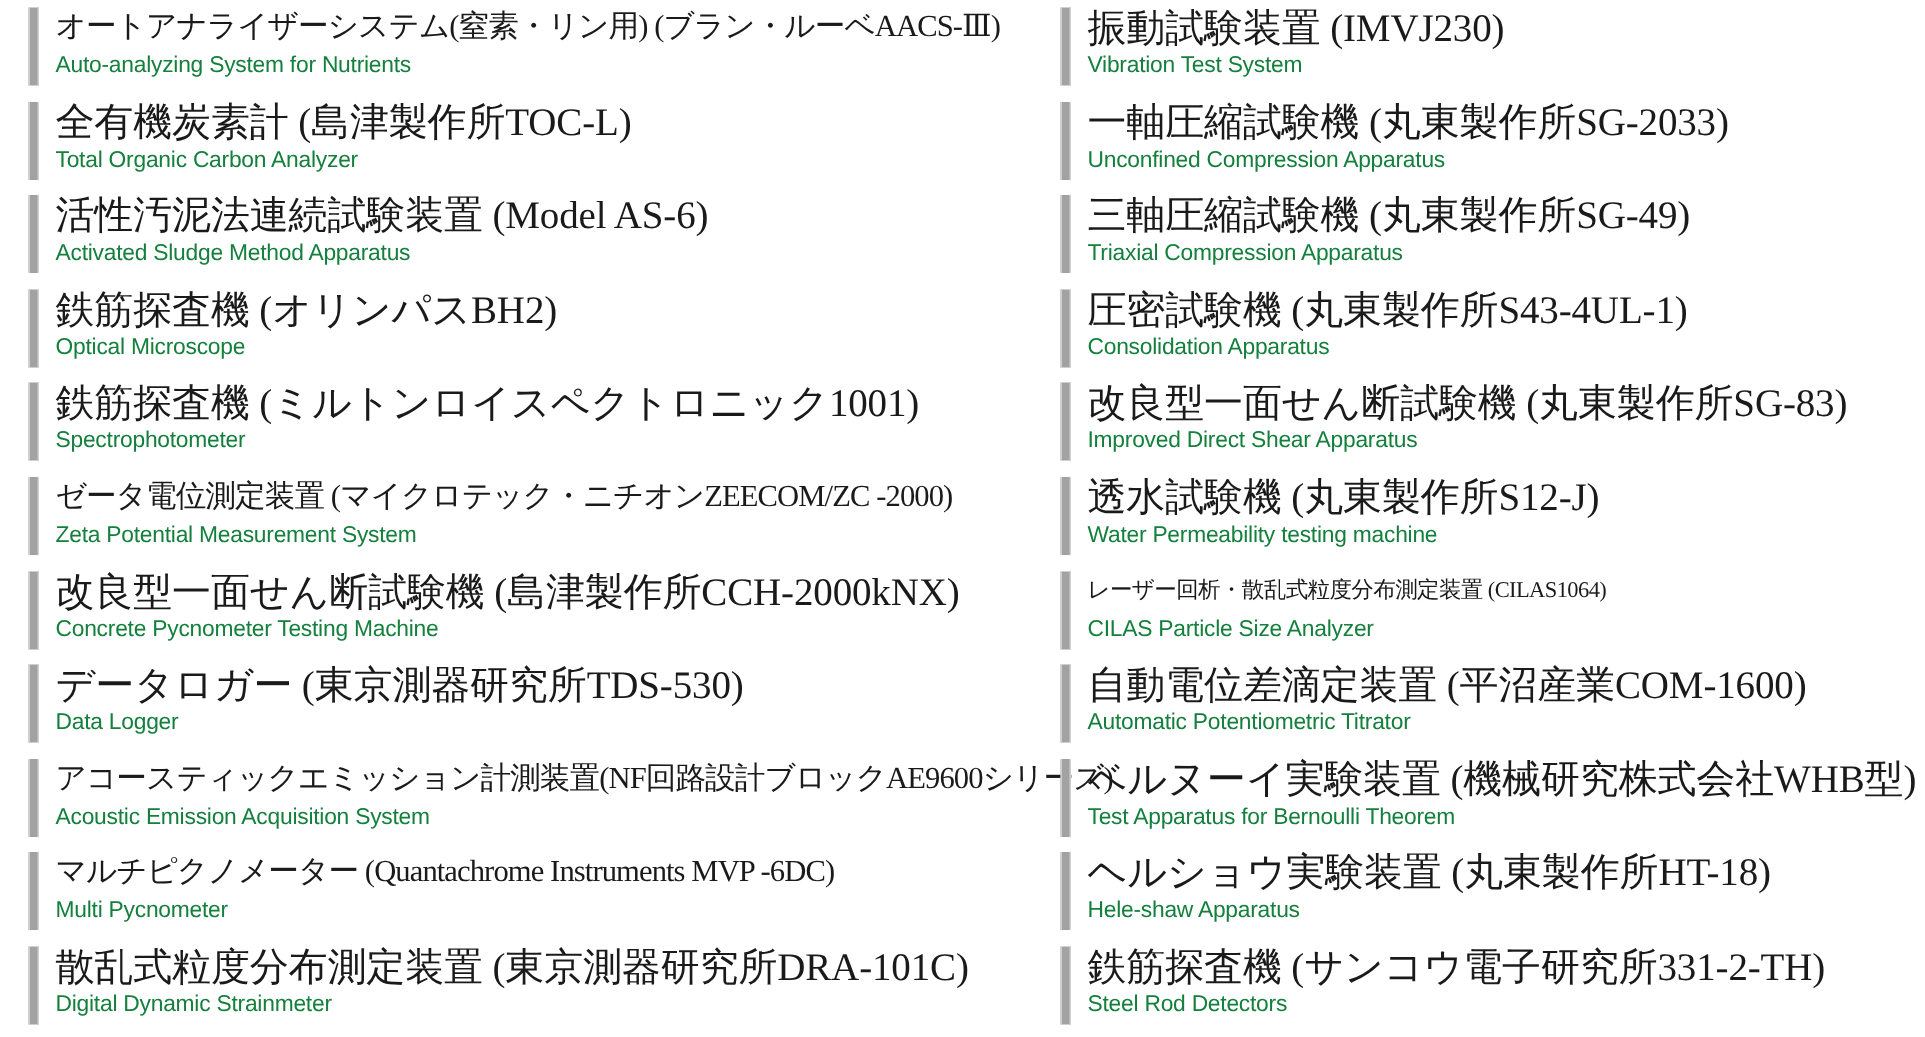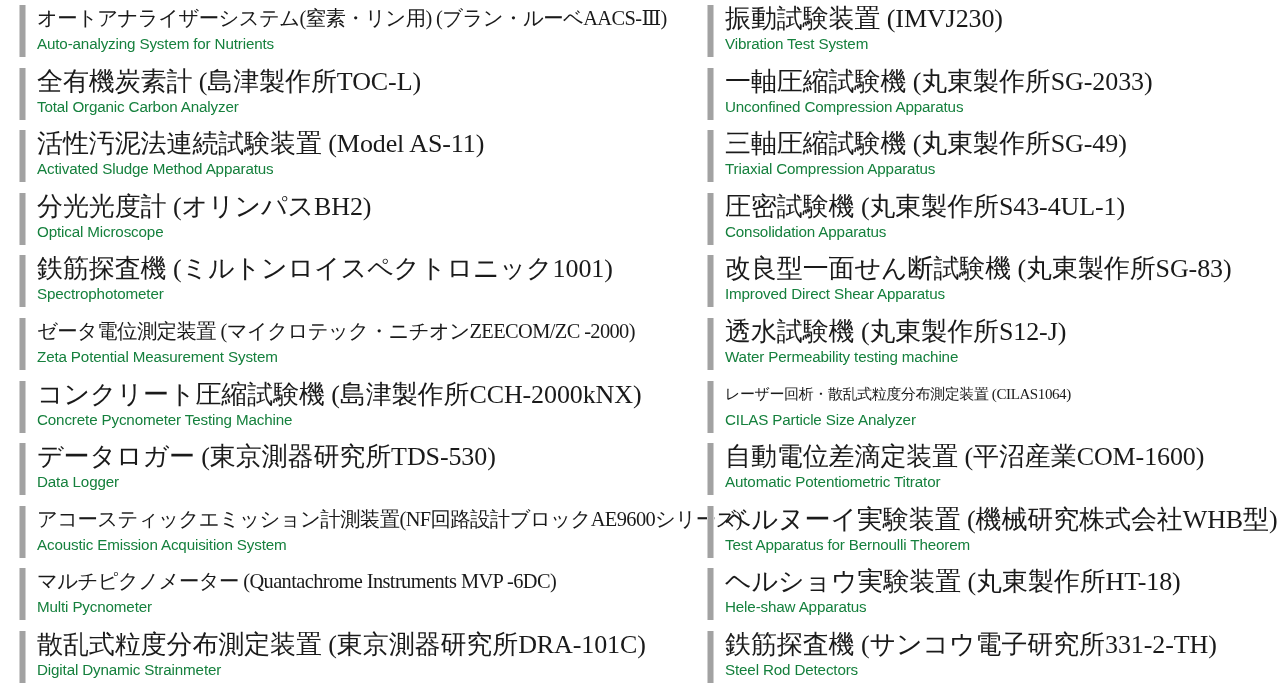--- a/index.html
+++ b/index.html
@@ -99,41 +99,41 @@
         <div class="name-ja">オートアナライザーシステム(窒素・リン用) (ブラン・ルーベAACS-Ⅲ)</div>
         <div class="name-en">Auto-analyzing System for Nutrients</div>
       </div>
       <div class="equip-item">
         <span class="accent-bar"></span>
         <div class="name-ja">全有機炭素計 (島津製作所TOC-L)</div>
         <div class="name-en">Total Organic Carbon Analyzer</div>
       </div>
       <div class="equip-item">
         <span class="accent-bar"></span>
-        <div class="name-ja">活性汚泥法連続試験装置 (Model AS-11)</div>
+        <div class="name-ja">活性汚泥法連続試験装置 (Model AS-6)</div>
         <div class="name-en">Activated Sludge Method Apparatus</div>
       </div>
       <div class="equip-item">
         <span class="accent-bar"></span>
-        <div class="name-ja">分光光度計 (オリンパスBH2)</div>
+        <div class="name-ja">鉄筋探査機 (オリンパスBH2)</div>
         <div class="name-en">Optical Microscope</div>
       </div>
       <div class="equip-item">
         <span class="accent-bar"></span>
         <div class="name-ja">鉄筋探査機 (ミルトンロイスペクトロニック1001)</div>
         <div class="name-en">Spectrophotometer</div>
       </div>
       <div class="equip-item">
         <span class="accent-bar"></span>
         <div class="name-ja">ゼータ電位測定装置 (マイクロテック・ニチオンZEECOM/ZC -2000)</div>
         <div class="name-en">Zeta Potential Measurement System</div>
       </div>
       <div class="equip-item">
         <span class="accent-bar"></span>
-        <div class="name-ja">コンクリート圧縮試験機 (島津製作所CCH-2000kNX)</div>
+        <div class="name-ja">改良型一面せん断試験機 (島津製作所CCH-2000kNX)</div>
         <div class="name-en">Concrete Pycnometer Testing Machine</div>
       </div>
       <div class="equip-item">
         <span class="accent-bar"></span>
         <div class="name-ja">データロガー (東京測器研究所TDS-530)</div>
         <div class="name-en">Data Logger</div>
       </div>
       <div class="equip-item">
         <span class="accent-bar"></span>
         <div class="name-ja">アコースティックエミッション計測装置(NF回路設計ブロックAE9600シリーズ)</div>

